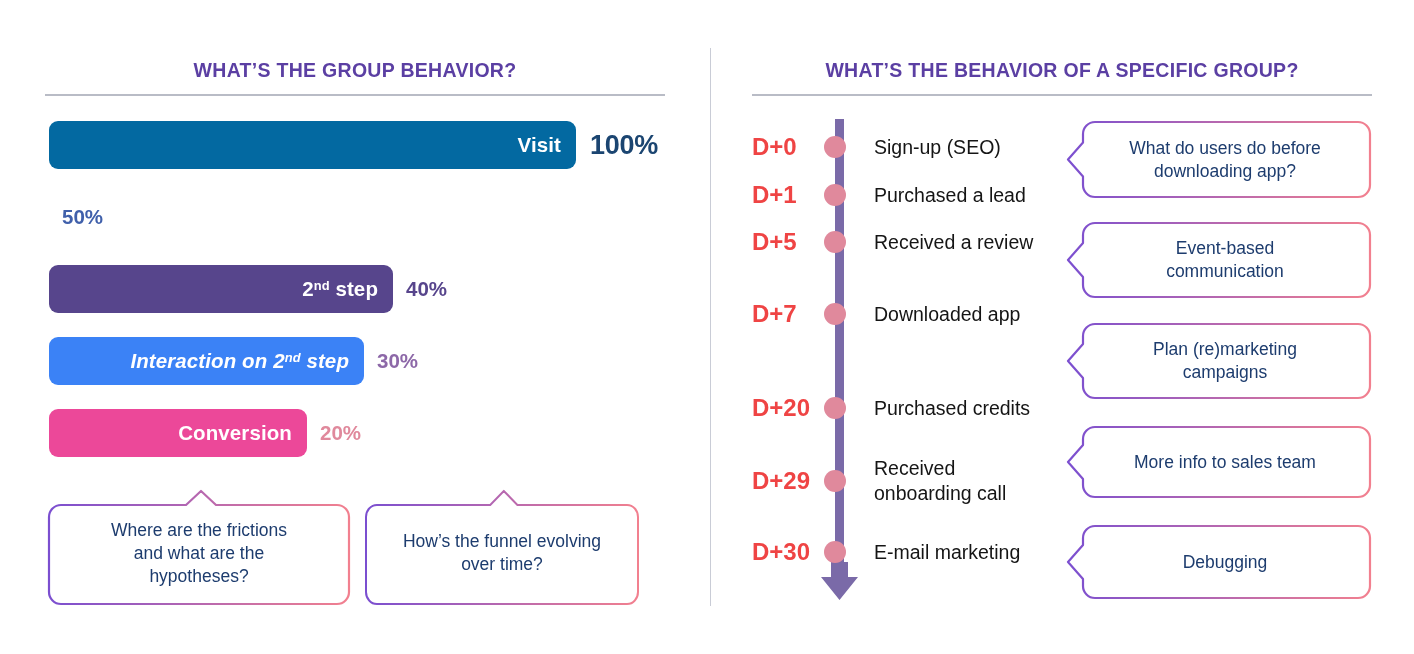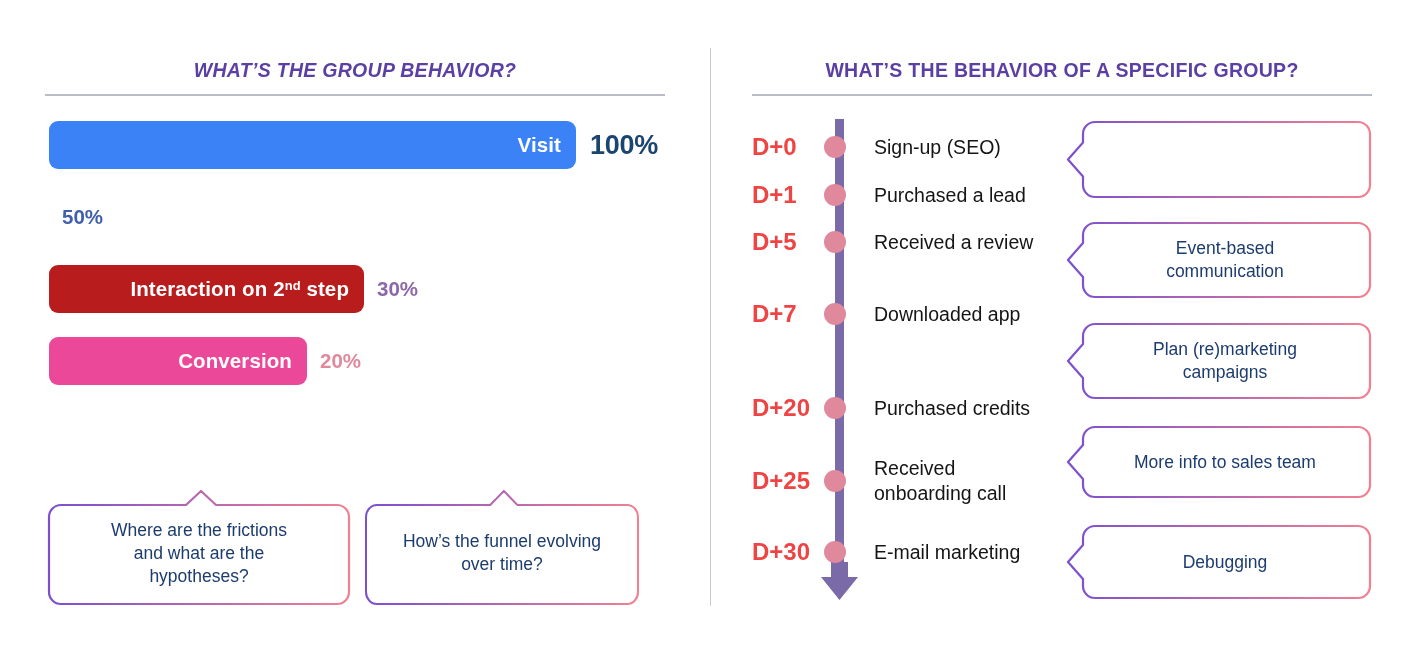--- a/index.html
+++ b/index.html
@@ -29,21 +29,21 @@
   
   .panel-title {
     position: absolute;
     font-size: 19.5px;
     font-weight: bold;
     letter-spacing: .015em;
     color: #5b3fa3;
     text-align: center;
     white-space: nowrap;
   }
-  #title-left  { left: 45px;  width: 620px; top: 59px; font-style: italic; }
+  #title-left  { left: 45px;  width: 620px; top: 59px; }
   #title-right { left: 752px; width: 620px; top: 59px; }
 
   .h-rule {
     position: absolute;
     height: 1.6px;
     background: #b9bcc6;
   }
   #rule-left  { left: 45px;  top: 94px; width: 620px; }
   #rule-right { left: 752px; top: 94px; width: 620px; }
 
@@ -156,30 +156,36 @@
 </head>
 <body>
 
 <div class="panel" id="panel-left">
 
   <div class="panel-title" id="title-left">WHAT’S THE GROUP BEHAVIOR?</div>
   <div class="h-rule" id="rule-left"></div>
 
   <div id="funnel">
       <div class="funnel-row">
-        <div class="funnel-bar" style="width: 527px; background: #3b82f6; text-align: right;">
+        <div class="funnel-bar" style="width: 527px; background: #0369a1; text-align: right;">
           <span class="funnel-bar-label">Visit</span>
         </div>
         <span class="funnel-pct lead" style="color: rgb(27, 69, 113);">100%</span>
       </div>
       <div class="funnel-row">
         <span class="funnel-pct" style="color: rgb(64, 96, 171);">50%</span>
       </div>
       <div class="funnel-row">
-        <div class="funnel-bar" style="width: 315px; background: #b91c1c;">
+        <div class="funnel-bar" style="width: 344px; background: rgb(87, 69, 140);">
+          <span class="funnel-bar-label">2<sup>nd</sup> step</span>
+        </div>
+        <span class="funnel-pct" style="color: rgb(87, 69, 140);">40%</span>
+      </div>
+      <div class="funnel-row">
+        <div class="funnel-bar" style="width: 315px; background: #3b82f6; font-style: italic;">
           <span class="funnel-bar-label">Interaction on 2<sup>nd</sup> step</span>
         </div>
         <span class="funnel-pct" style="color: rgb(141, 104, 168);">30%</span>
       </div>
       <div class="funnel-row">
         <div class="funnel-bar" style="width: 258px; background: #ec4899;">
           <span class="funnel-bar-label">Conversion</span>
         </div>
         <span class="funnel-pct" style="color: rgb(224, 137, 156);">20%</span>
       </div>
@@ -219,21 +225,21 @@
         <div class="tl-day">D+7</div>
         <div class="tl-dot"></div>
         <div class="tl-event">Downloaded app</div>
       </div>
       <div class="tl-row" style="top: 408px;">
         <div class="tl-day">D+20</div>
         <div class="tl-dot"></div>
         <div class="tl-event">Purchased credits</div>
       </div>
       <div class="tl-row" style="top: 481px;">
-        <div class="tl-day">D+25</div>
+        <div class="tl-day">D+29</div>
         <div class="tl-dot"></div>
         <div class="tl-event">Received
 onboarding call</div>
       </div>
       <div class="tl-row" style="top: 552px;">
         <div class="tl-day">D+30</div>
         <div class="tl-dot"></div>
         <div class="tl-event">E-mail marketing</div>
       </div>
     </div>
@@ -271,20 +277,22 @@
     <div class="bubble left-notch" style="left: 1068px; top: 122px; width: 302px; height: 75px;">
       <svg class="bubble-svg" viewBox="0 0 302 75" preserveAspectRatio="none">
         <defs>
           <linearGradient id="bgrad2" x1="0" y1="0" x2="1" y2="0">
             <stop offset="0%" stop-color="#7b4fd0"></stop>
             <stop offset="100%" stop-color="#f2808f"></stop>
           </linearGradient>
         </defs>
         <path d="M 27 0 H 290 A 12 12 0 0 1 302 12 V 63 A 12 12 0 0 1 290 75 H 27 A 12 12 0 0 1 15 63 V 54.5 L 0 37.5 L 15 20.5 V 12 A 12 12 0 0 1 27 0 Z" fill="#ffffff" stroke="url(#bgrad2)" stroke-width="2.2" stroke-linejoin="round"></path>
       </svg>
+      <div class="bubble-text">What do users do before
+downloading app?</div>
     </div>
     <div class="bubble left-notch" style="left: 1068px; top: 223px; width: 302px; height: 74px;">
       <svg class="bubble-svg" viewBox="0 0 302 74" preserveAspectRatio="none">
         <defs>
           <linearGradient id="bgrad3" x1="0" y1="0" x2="1" y2="0">
             <stop offset="0%" stop-color="#7b4fd0"></stop>
             <stop offset="100%" stop-color="#f2808f"></stop>
           </linearGradient>
         </defs>
         <path d="M 27 0 H 290 A 12 12 0 0 1 302 12 V 62 A 12 12 0 0 1 290 74 H 27 A 12 12 0 0 1 15 62 V 54 L 0 37 L 15 20 V 12 A 12 12 0 0 1 27 0 Z" fill="#ffffff" stroke="url(#bgrad3)" stroke-width="2.2" stroke-linejoin="round"></path>

